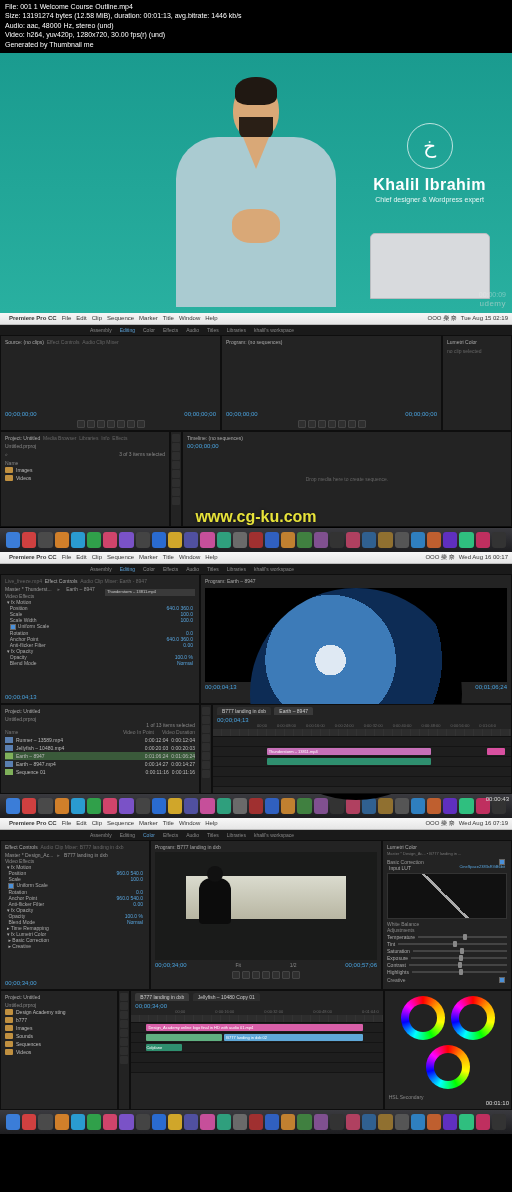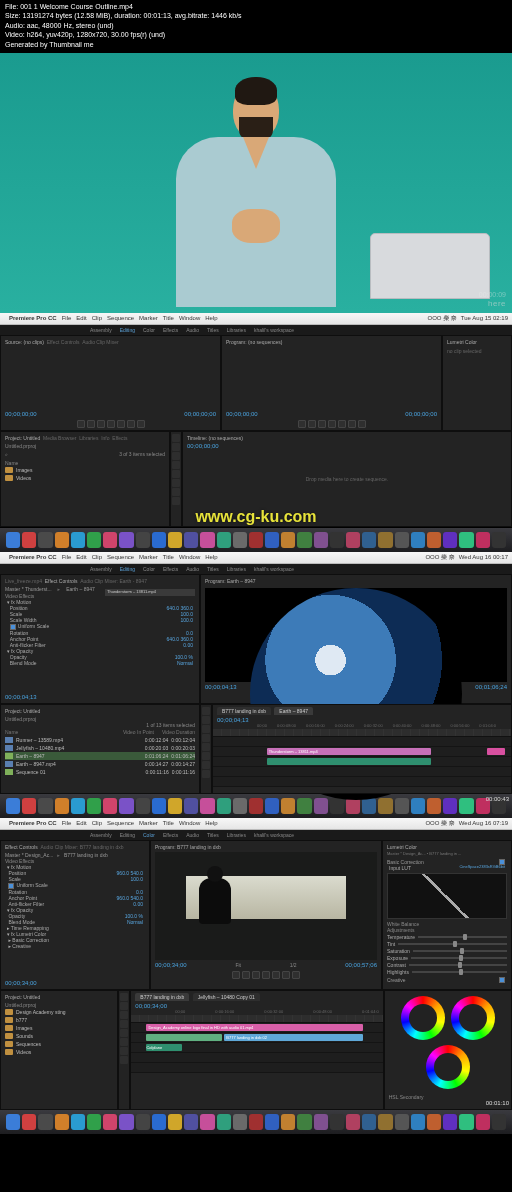--- a/index.html
+++ b/index.html
@@ -107,22 +107,27 @@
     <div class="body">
         <div class="collar"></div>
         <div class="hands"></div>
       </div>
   </div>
   <div class="laptop">
     <div class="screen">
         <span class="apple"></span>
       </div>
   </div>
+  <div class="presenter-text">
+    <div class="logo-cal"></div>
+    <div class="presenter-name">Khalil Ibrahim</div>
+    <div class="presenter-title">Chief designer &amp; Wordpress expert</div>
+  </div>
   <div class="vid-ts">00:00:09</div>
-  <div class="udemy-tag">here</div>
+  <div class="udemy-tag">udemy</div>
 </div>
 
 <div class="mac-menu">
   <span class="apple-ico"></span>
   <span class="app">Premiere Pro CC</span>
   <span>File</span>
   <span>Edit</span>
   <span>Clip</span>
   <span>Sequence</span>
   <span>Marker</span>

